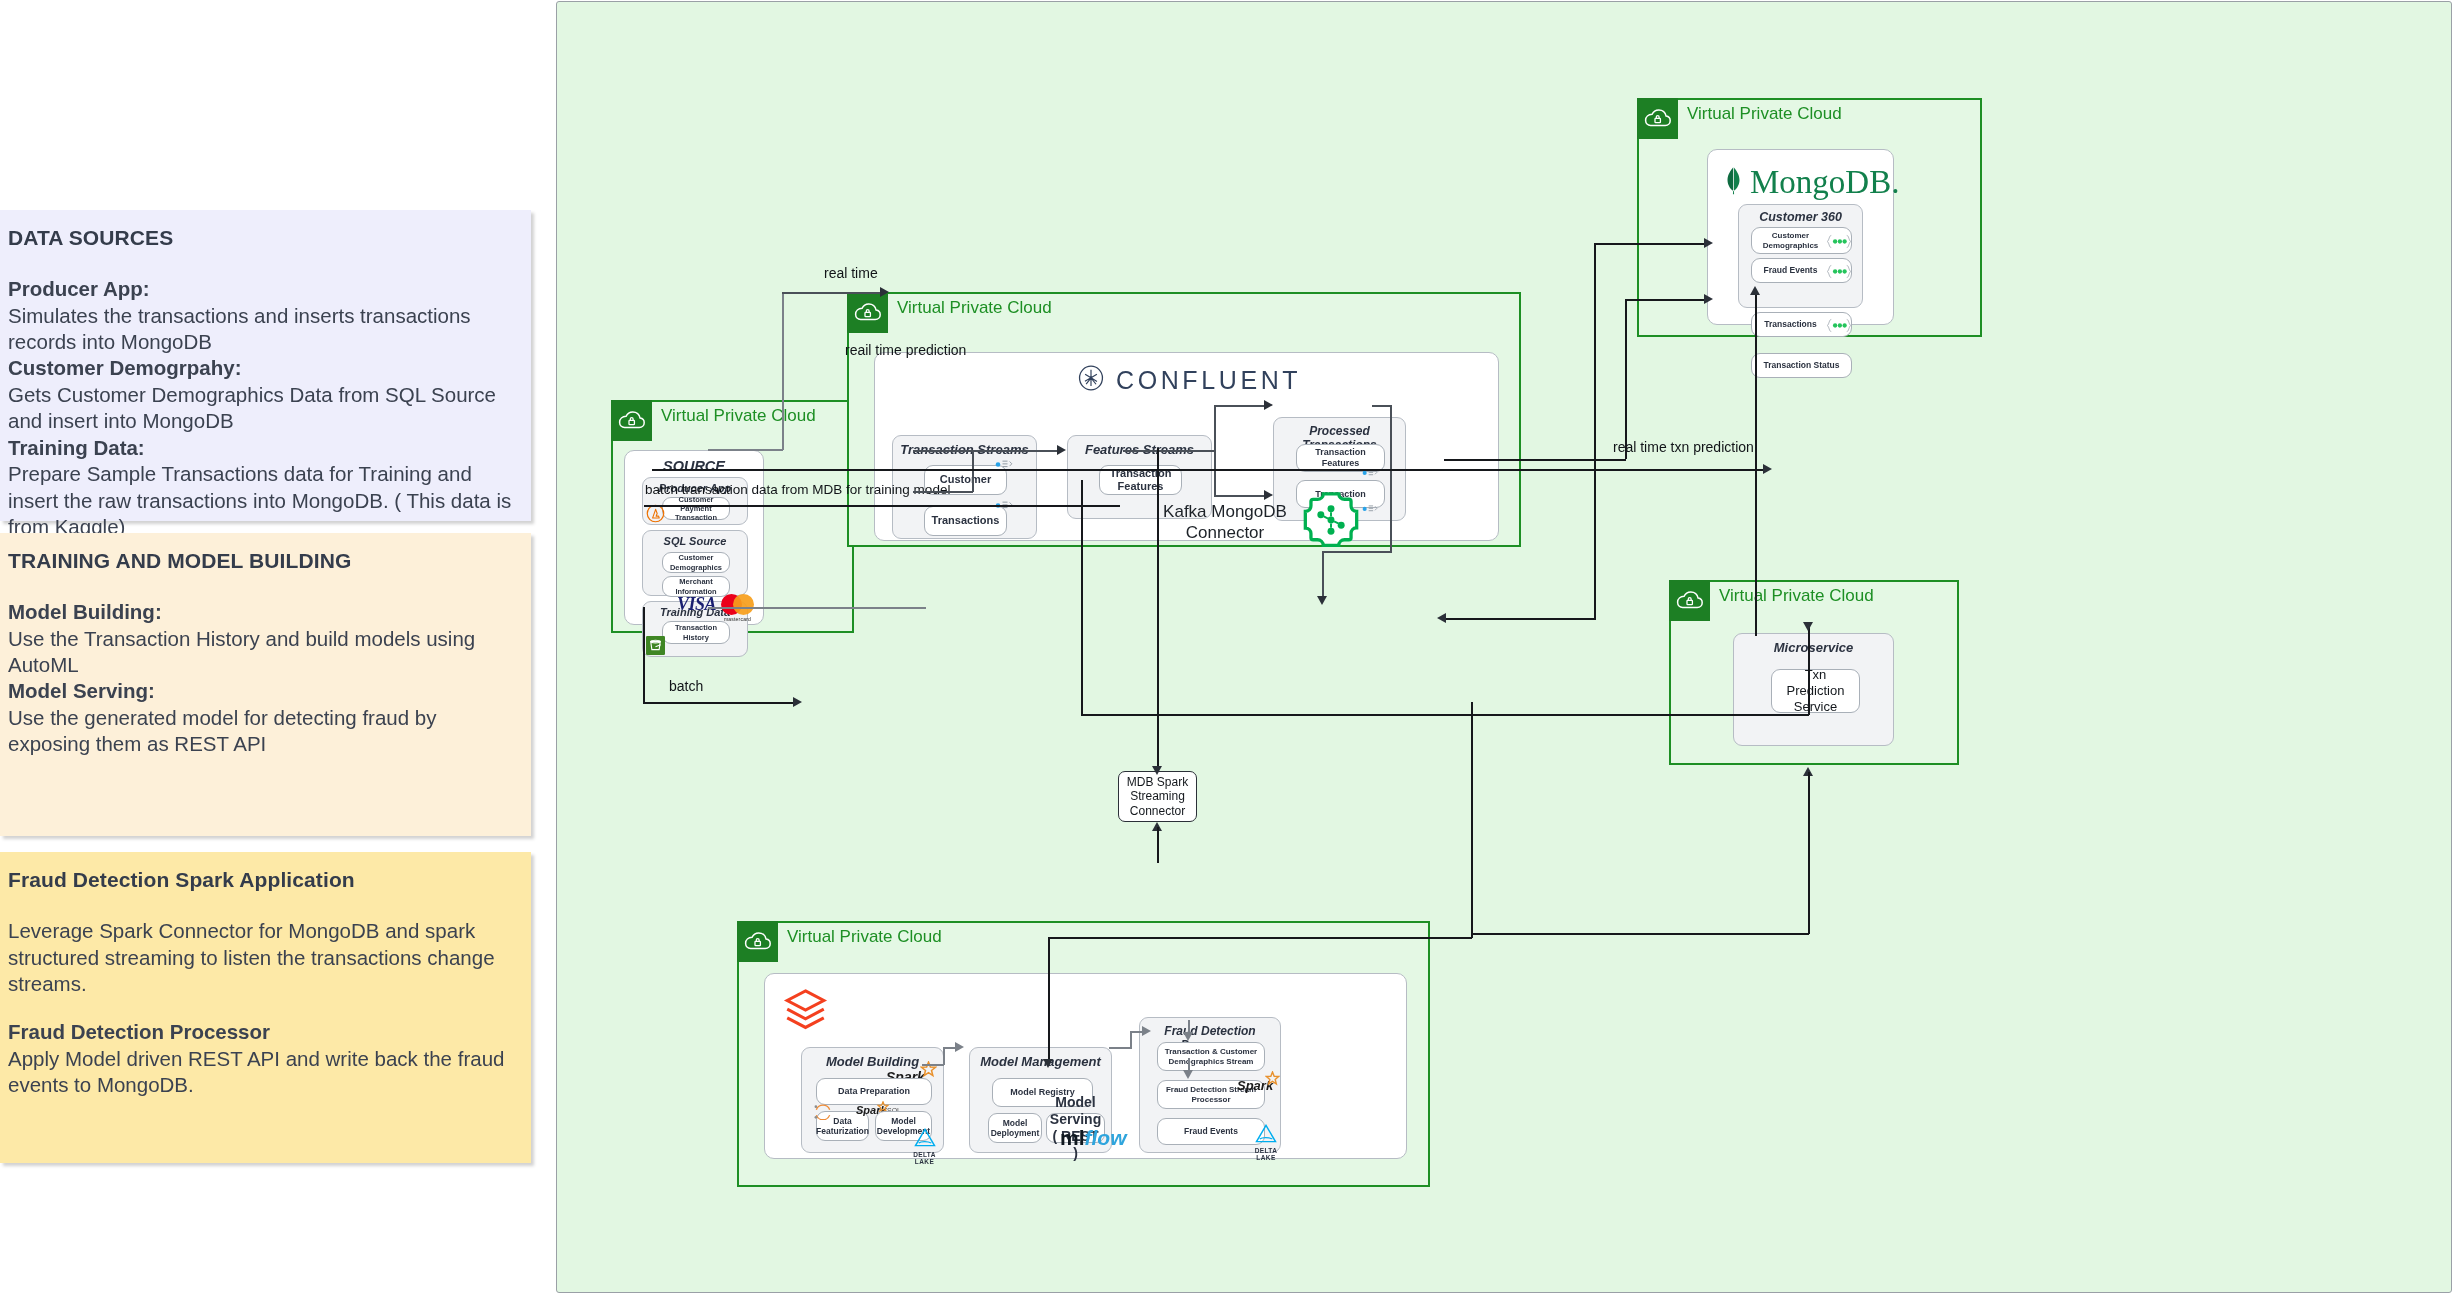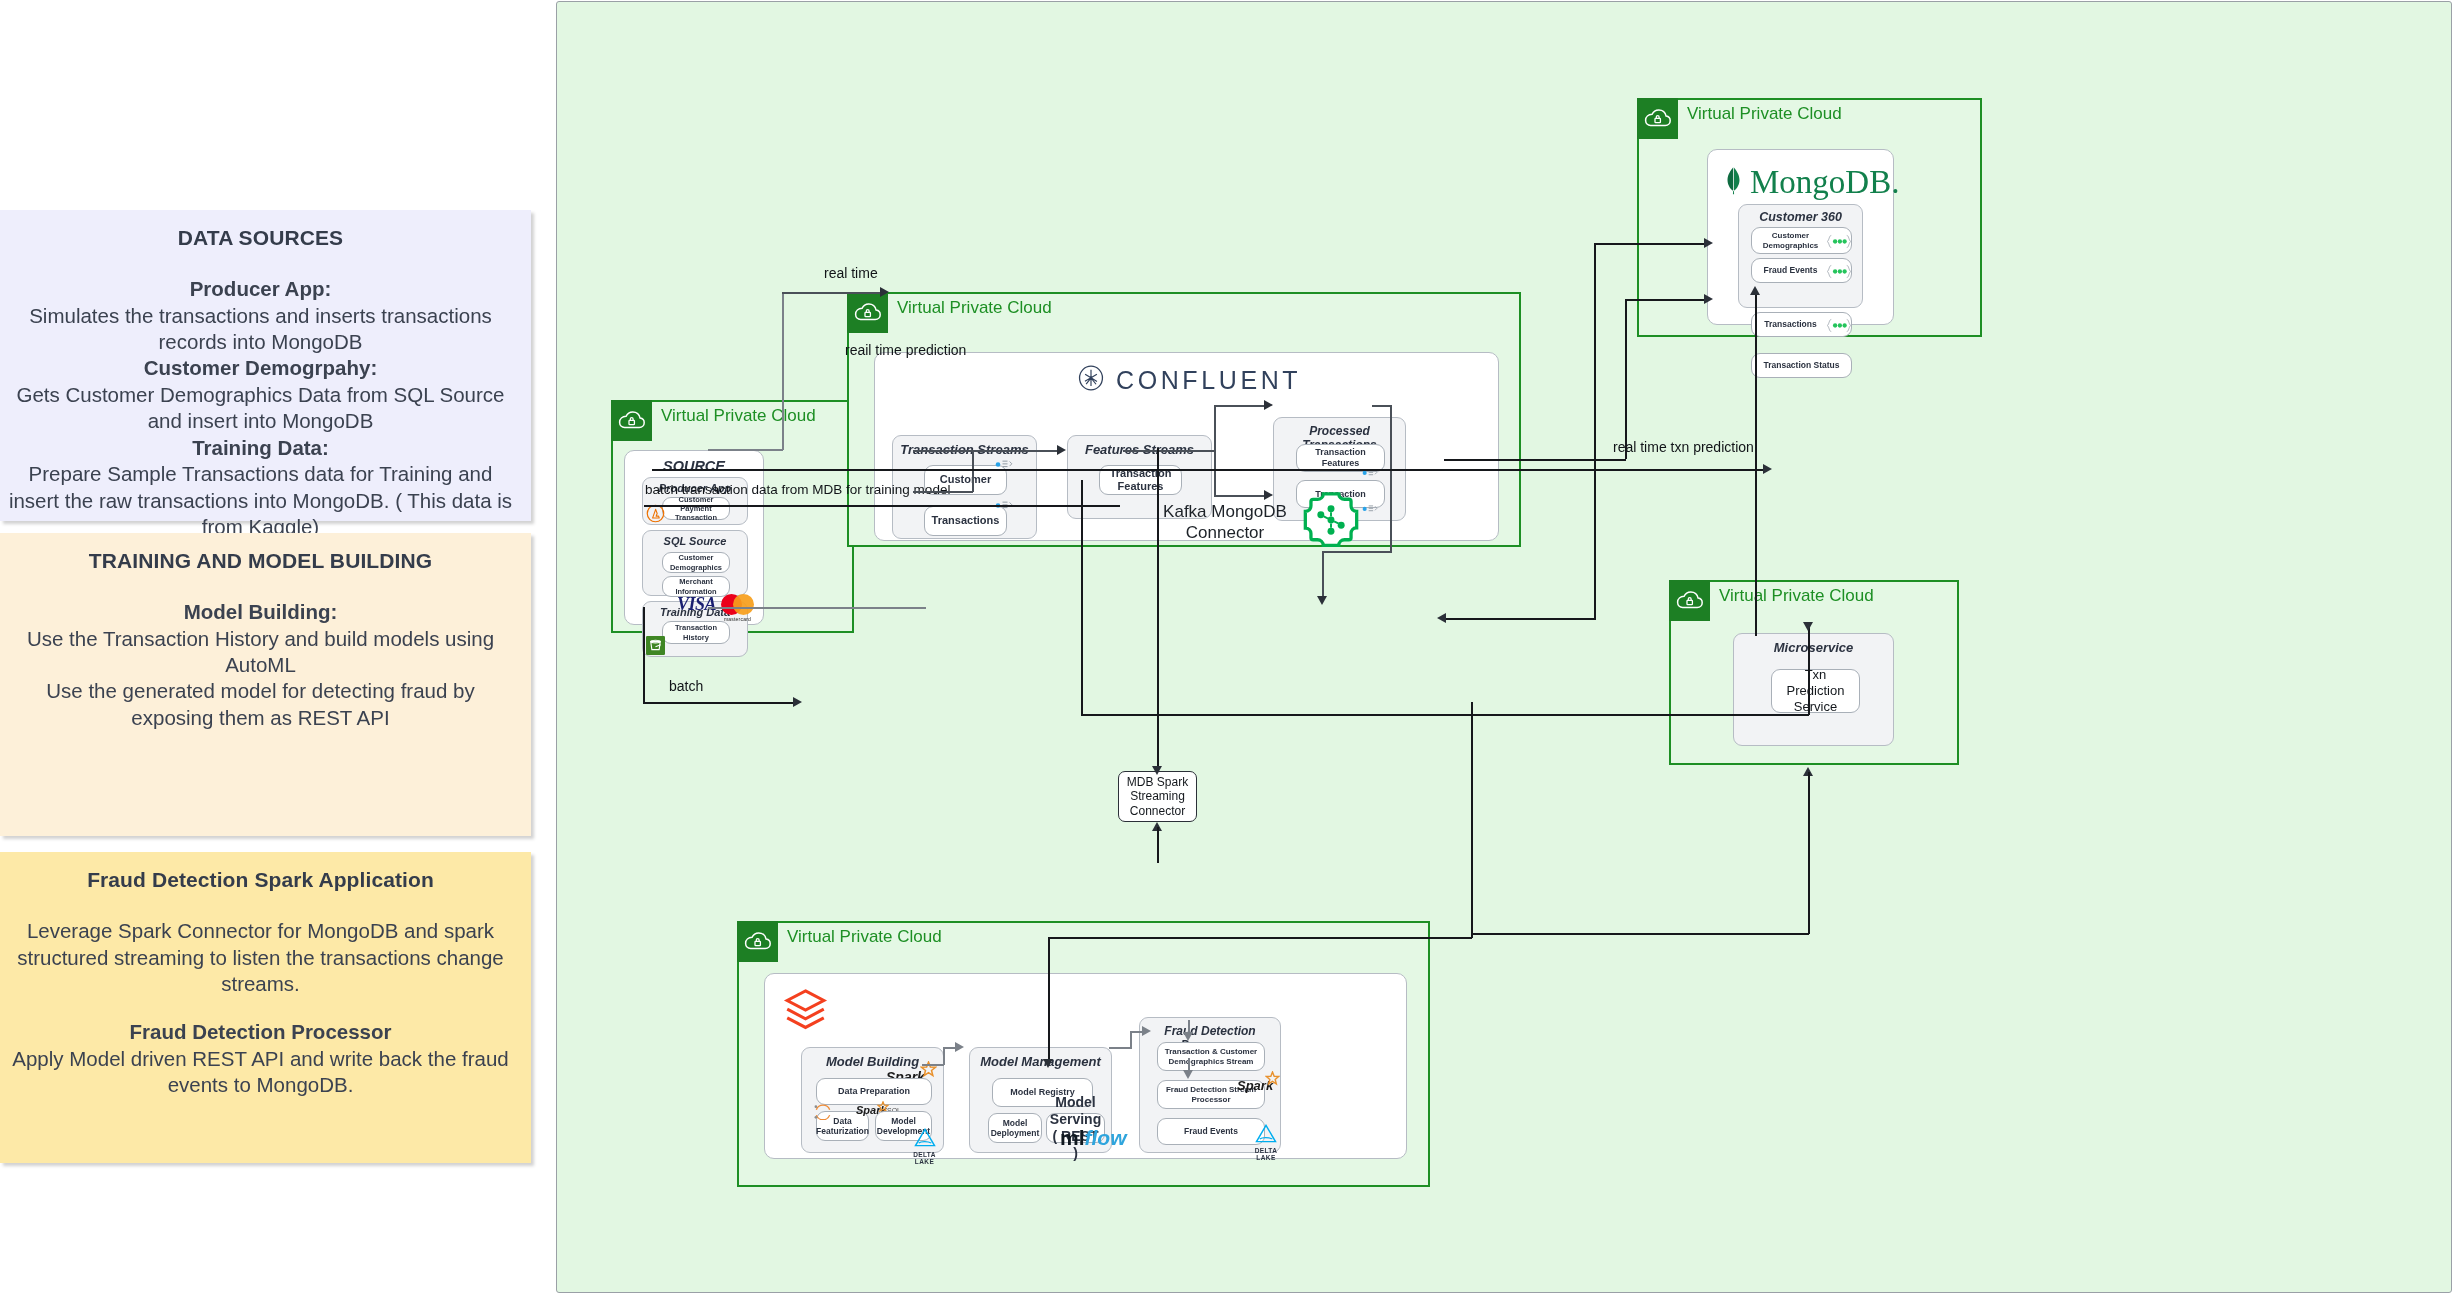--- a/index.html
+++ b/index.html
@@ -13,21 +13,20 @@
 
   
   .panel {
     position: absolute;
     left: 0;
     padding: 14px 18px 14px 8px;
     box-shadow: 3px 3px 3px rgba(0,0,0,.18);
     color: #3b4250;
     font-size: 20.5px;
     line-height: 1.29;
-    text-align: center;
   }
   .panel h3 {
     font-size: 21px;
     font-weight: bold;
     letter-spacing: .1px;
     margin-bottom: 25px;
     color: #343c4b;
   }
   .panel .k { font-weight: bold; display: block; }
   .panel .v { display: block; }
@@ -158,20 +157,21 @@
   <span class="k">Customer Demogrpahy:</span>
   <span class="v">Gets Customer Demographics Data from SQL Source and insert into MongoDB</span>
   <span class="k">Training Data:</span>
   <span class="v">Prepare Sample Transactions data for Training and insert the raw transactions into MongoDB. ( This data is from Kaggle)</span>
 </div>
 
 <div class="panel" id="panel-training">
   <h3>TRAINING AND MODEL BUILDING</h3>
   <span class="k">Model Building:</span>
   <span class="v">Use the Transaction History and build models using AutoML</span>
+  <span class="k">Model Serving:</span>
   <span class="v">Use the generated model for detecting fraud by exposing them as REST API</span>
 </div>
 
 <div class="panel" id="panel-spark">
   <h3>Fraud Detection Spark Application</h3>
   <span class="v">Leverage Spark Connector for MongoDB and spark structured streaming to listen the transactions change streams.</span>
   <div class="gap"></div>
   <span class="k">Fraud Detection Processor</span>
   <span class="v">Apply Model driven REST API and write back the fraud events to MongoDB.</span>
 </div>

